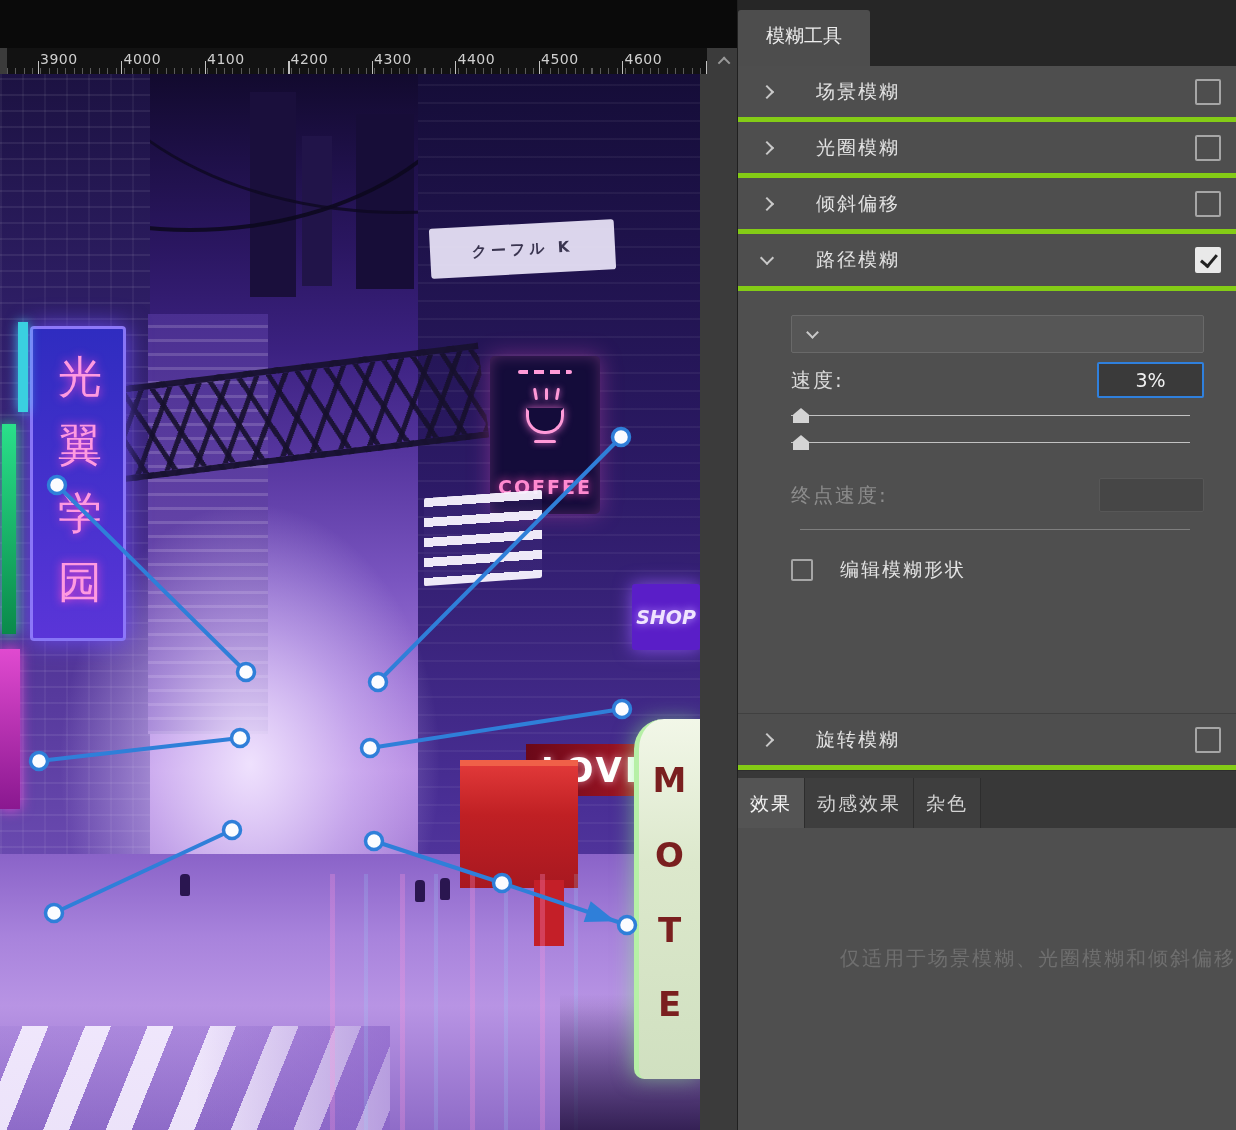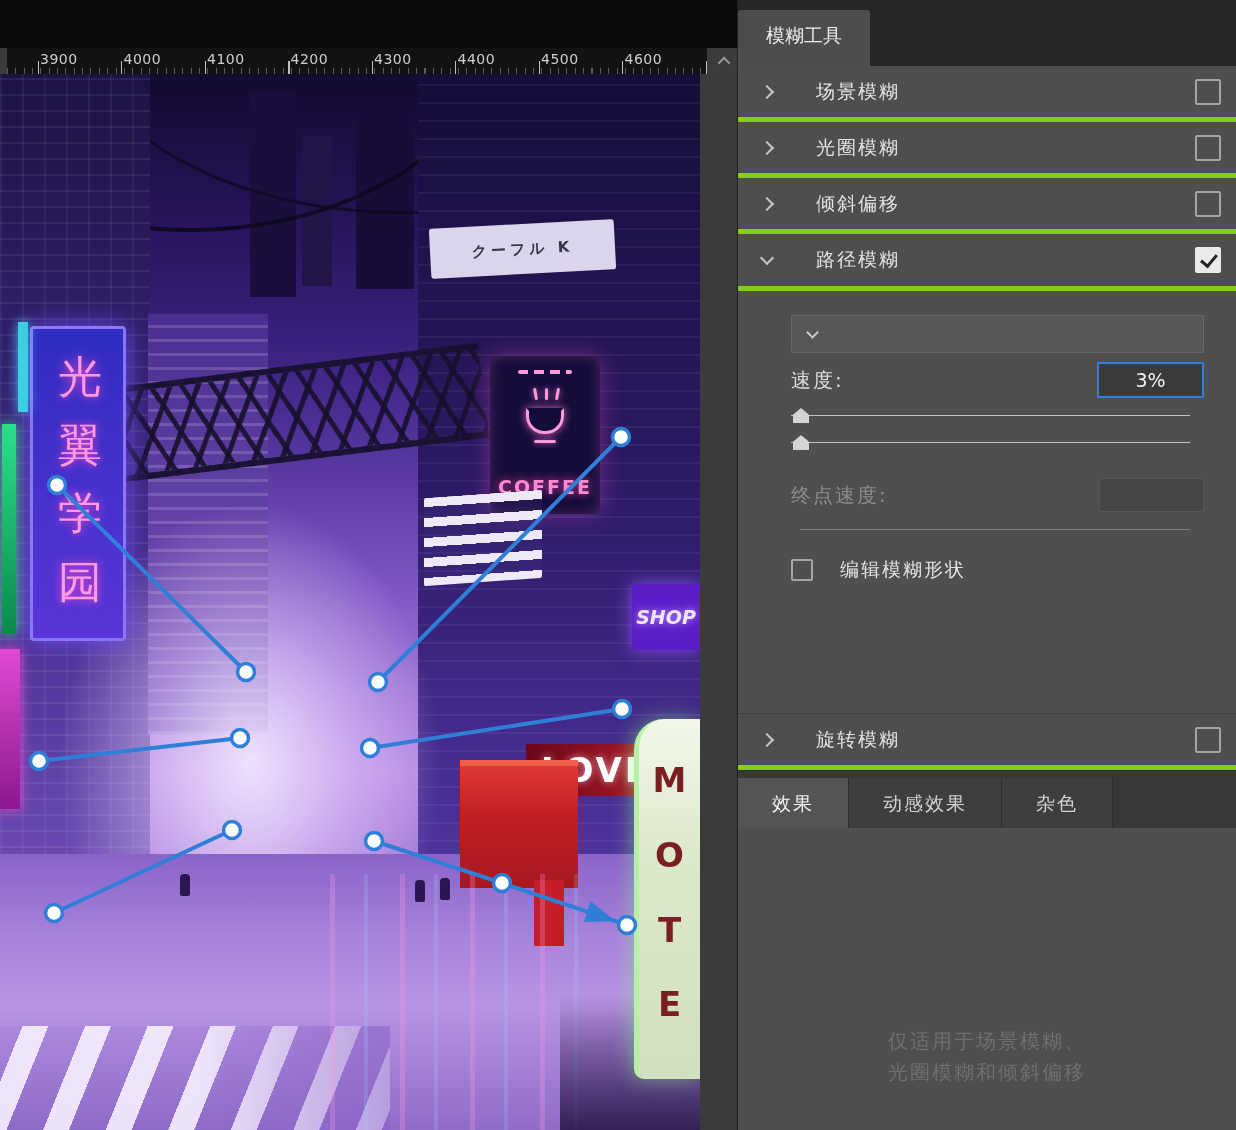--- a/index.html
+++ b/index.html
@@ -164,24 +164,24 @@
   .slider.disabled { margin-left:9px; margin-top:9px; }
   .slider.disabled .track { background:rgba(165,165,165,.55); }
   .check-row { display:flex; align-items:center; margin-top:18px; cursor:pointer; }
   .check-row .row-label { margin-left:14px; flex:none; }
   .check-row.centered { margin-top:18px; }
   .check-row.editshapes { margin-top:18px;gap:13px; }
   .ctl-row.endspeed { margin-top:26px; height:34px; }
 
   .bottom-tabstrip { flex:0 0 auto; height:58px; background:#383838; border-top:1px solid #2e2e2e;
     display:flex; align-items:flex-end; }
-  .btab { height:50px; line-height:50px; padding:0 34px; color:#d2d2d2; font-size:19px; letter-spacing:2px;
+  .btab { height:50px; line-height:50px; padding:0 12px; color:#d2d2d2; font-size:19px; letter-spacing:2px;
     background:#3e3e3e; border-right:1px solid #2d2d2d; cursor:pointer; }
   .btab.active { background:#545454; color:#f2f2f2; }
-  .bottom-content { flex:1; background:#4f4f4f; display:flex; flex-direction:column; align-items:center;
+  .bottom-content { flex:1; background:#4f4f4f; display:flex; flex-direction:row; align-items:center;
     justify-content:flex-end; padding-bottom:42px; }
   .hint-line { color:#6f6f6f; font-size:20px; letter-spacing:2px; line-height:1.55; text-align:center; }
 </style>
 </head>
 <body>
 
 <div class="app">
 
   <div class="canvas-col">
     <div class="topbar"></div>

